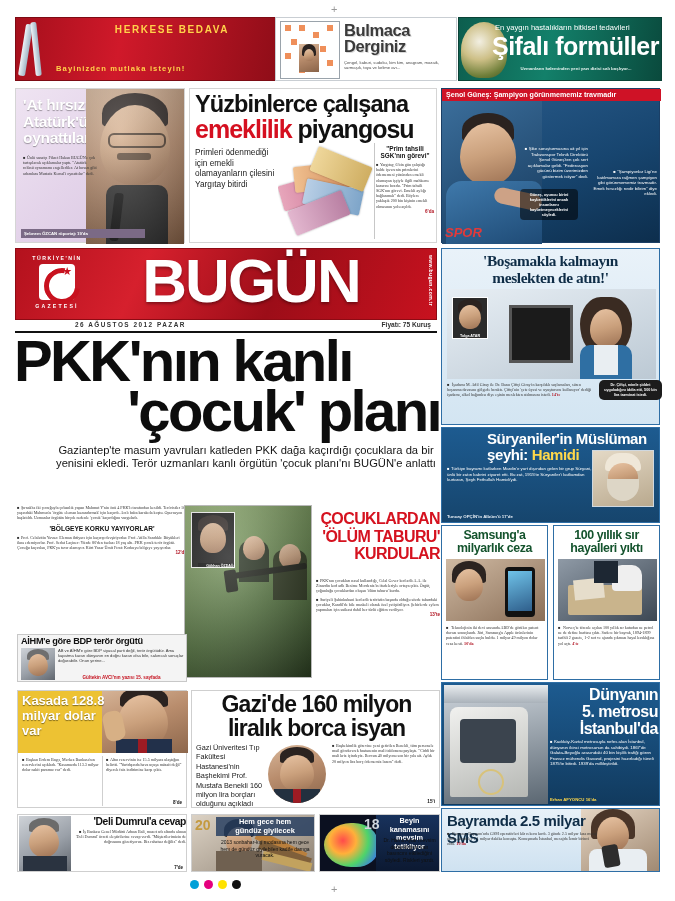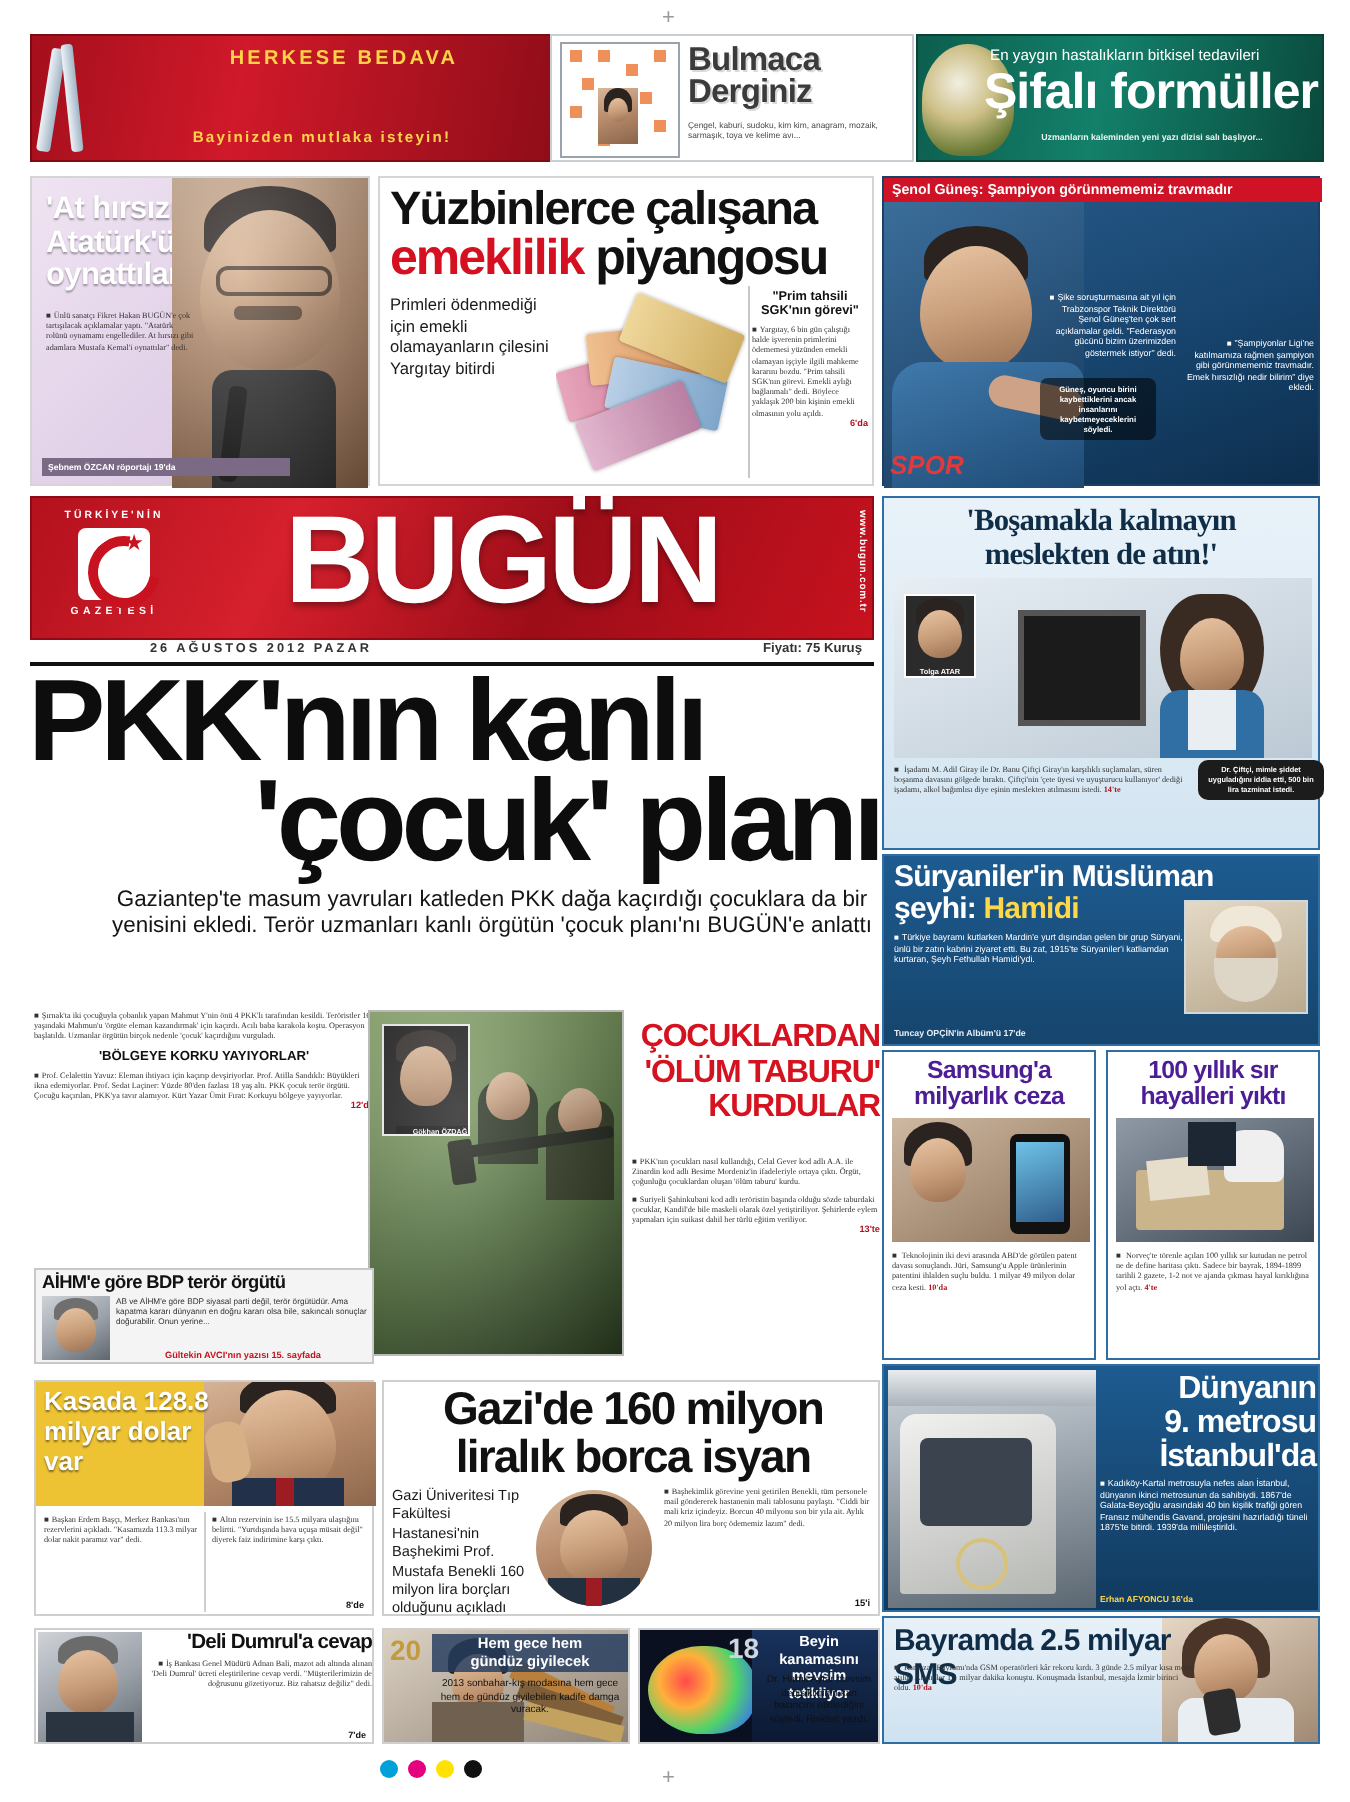--- a/index.html
+++ b/index.html
@@ -29,21 +29,21 @@
 
   
   #topads{left:15px;top:17px;width:645px;height:62px;}
   .ad-pen{position:absolute;left:0;top:0;width:260px;height:62px;
           background:linear-gradient(100deg,#a50f1c 0%,#d0192a 40%,#8f0d18 100%);
           border:1px solid #7d0b14;}
   .ad-pen .l1{position:absolute;left:58px;top:6px;width:196px;text-align:center;color:#ffd24a;
               font-weight:bold;font-size:10px;letter-spacing:1.6px;}
   .ad-pen .l2{position:absolute;left:30px;top:16px;width:228px;text-align:center;color:#fff;
               font-weight:bold;font-size:21px;letter-spacing:.4px;line-height:22px;}
-  .ad-pen .l3{position:absolute;left:40px;top:46px;width:210px;text-align:center;color:#ffd24a;
+  .ad-pen .l3{position:absolute;left:40px;top:46px;width:210px;text-align:left;color:#ffd24a;
               font-size:7.6px;font-weight:bold;letter-spacing:1.1px;}
   .pen{position:absolute;border-radius:2px;background:linear-gradient(90deg,#eef3f7,#9fb4c4);}
 
   .ad-puz{position:absolute;left:260px;top:0;width:180px;height:62px;background:#fff;border:1px solid #c9ced3;}
   .puzgrid{position:absolute;left:4px;top:3px;width:58px;height:56px;background:#fff;border:1px solid #9aa3ab;}
   .puzgrid i{position:absolute;display:block;background:#ef8f5a;}
   .puz-t1{position:absolute;left:68px;top:4px;width:108px;color:#3b3b3b;font-weight:bold;font-size:16.5px;
           line-height:16px;letter-spacing:-.4px;text-shadow:1px 1px 0 #d9d9d9;}
   .puz-t2{position:absolute;left:68px;top:42px;width:106px;font-size:4.2px;line-height:5.2px;color:#4a4a4a;}
 
@@ -184,30 +184,30 @@
   #bosa h3{margin:0;padding:4px 5px 0;font-size:15.4px;line-height:16.5px;font-weight:bold;text-align:center;color:#0f2d47;
            letter-spacing:-.4px;font-family:"Liberation Serif",serif;}
   #bosa .img{position:absolute;left:5px;top:40px;width:209px;height:90px;overflow:hidden;}
   #bosa .inset{position:absolute;left:5px;top:8px;width:34px;height:40px;background:#2b2b2b;border:1px solid #fff;}
   #bosa .inset .cp{position:absolute;left:0;bottom:0;width:34px;text-align:center;color:#fff;font-size:3.7px;font-weight:bold;}
   #bosa .tx{position:absolute;left:5px;top:133px;width:148px;}
   #bosa .black{position:absolute;left:157px;top:131px;width:57px;background:#1c1c1c;color:#fff;border-radius:5px;
                padding:3px;font-size:3.7px;line-height:4.8px;text-align:center;font-weight:bold;}
 
   #sury{left:441px;top:427px;width:219px;height:96px;border:1px solid #2e6ea5;
-        background:linear-gradient(180deg,#1d5b90 0%,#16456d 100%);}
+        background:linear-gradient(180deg,#1d5b90 0%,#16456d 100%);padding-left:40px;}
   #sury h3{margin:0;padding:3px 5px 0;font-size:15px;line-height:16px;font-weight:bold;color:#fff;letter-spacing:-.4px;}
   #sury h3 em{color:#ffd84a;font-style:normal;}
   #sury .img{position:absolute;right:5px;top:22px;width:60px;height:55px;border:1px solid #cfd8e0;}
   #sury .tx{position:absolute;left:5px;top:38px;width:145px;color:#fff;}
   #sury .sig{position:absolute;left:5px;bottom:3px;width:150px;color:#e7eef5;font-size:4.4px;font-weight:bold;}
 
   #sams{left:441px;top:525px;width:107px;height:155px;border:1px solid #2e6ea5;background:#fff;}
   #sams h4, #yuzy h4{margin:0;padding:3px 3px 0;text-align:center;font-size:12.4px;line-height:13.2px;
-                     font-weight:bold;color:#4c1d95;letter-spacing:-.4px;}
+                     font-weight:bold;color:#14532d;letter-spacing:-.4px;}
   #sams .img{position:absolute;left:4px;top:33px;width:99px;height:62px;overflow:hidden;}
   #sams .tx{position:absolute;left:4px;top:99px;width:99px;}
 
   #yuzy{left:553px;top:525px;width:107px;height:155px;border:1px solid #2e6ea5;background:#fff;}
   #yuzy .img{position:absolute;left:4px;top:33px;width:99px;height:62px;overflow:hidden;}
   #yuzy .tx{position:absolute;left:4px;top:99px;width:99px;}
 
   #metro{left:441px;top:682px;width:219px;height:124px;border:1px solid #2e6ea5;
          background:linear-gradient(180deg,#1d5b90 0%,#113a5e 100%);}
   #metro .img{position:absolute;left:2px;top:2px;width:104px;height:119px;overflow:hidden;}
@@ -552,21 +552,21 @@
   <div class="abs" id="metro">
     <div class="img photo">
       <div style="position:absolute;inset:0;background:linear-gradient(170deg,#cfd6dd,#5b6772);"></div>
       <div style="position:absolute;left:6px;top:22px;width:78px;height:90px;background:linear-gradient(160deg,#f1f1ef,#b6b8b4);border-radius:8px 8px 2px 2px;"></div>
       <div style="position:absolute;left:16px;top:34px;width:56px;height:44px;background:#3b444e;border-radius:4px;"></div>
       <div style="position:absolute;left:34px;top:84px;width:22px;height:22px;border-radius:50%;border:2px solid #d8c27a;"></div>
       <div style="position:absolute;left:0;top:0;width:104px;height:18px;background:linear-gradient(180deg,#e8ecef,#aab2ba);"></div>
     </div>
     <h3>
       <span>Dünyanın</span><br>
-      <span>9. metrosu</span><br>
+      <span>5. metrosu</span><br>
       <span>İstanbul'da</span>
     </h3>
     <div class="tx tiny2 blur sq">Kadıköy-Kartal metrosuyla nefes alan İstanbul, dünyanın ikinci metrosunun da sahibiydi. 1867'de Galata-Beyoğlu arasındaki 40 bin kişilik trafiği gören Fransız mühendis Gavand, projesini hazırladığı tüneli 1875'te bitirdi. 1939'da millileştirildi.</div>
     <div class="sig">Erhan AFYONCU 16'da</div>
   </div>
 
   <div class="abs" id="sms">
     <div class="img photo">
       <div style="position:absolute;inset:0;background:linear-gradient(150deg,#e6d6c4,#9f8871);"></div>
       <div class="hair" style="left:10px;top:0;width:44px;height:30px;background:#4a3528;"></div>

